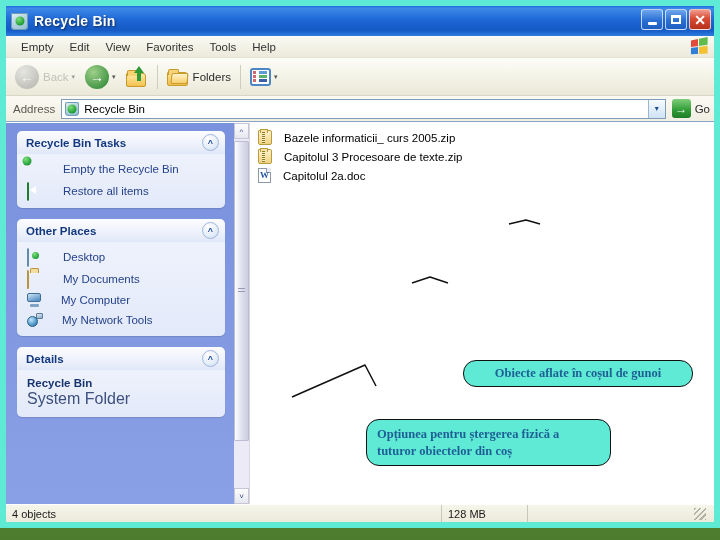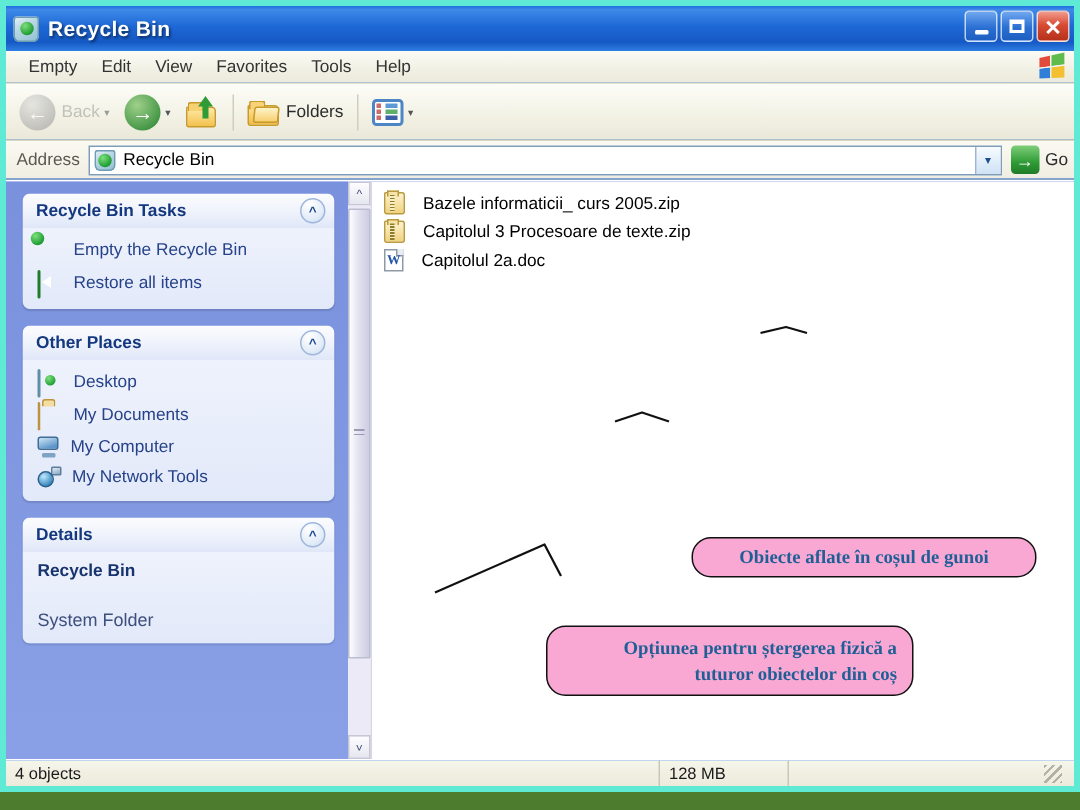--- a/index.html
+++ b/index.html
@@ -16,21 +16,21 @@
     position: absolute; inset: 0;
     background: linear-gradient(#6d9447 0%, #5d8a38 60%, #4e7c2e 100%);
   }
 
   
   #window {
     position: absolute;
     left: 0; top: 0;
     width: 720px; height: 528px;
     background: #0d5fd6;
-    border: 4px solid #5eead4;
+    border: 6px solid #5eead4;
     display: flex; flex-direction: column;
   }
 
   
   #titlebar {
     height: 30px;
     background: linear-gradient(180deg,#1f6fe0 0%,#3d8ae8 8%,#1e68d6 45%,#1559c4 80%,#2f7ee2 100%);
     display: flex; align-items: center;
     padding: 0 3px 0 5px;
     position: relative;
@@ -272,21 +272,21 @@
   .panel-body {
     background: linear-gradient(180deg,#eef2fc 0%, #e2e9f9 100%);
     padding: 7px 8px 9px 10px;
   }
   .task-row {
     display: flex; align-items: center;
     margin-bottom: 6px;
     cursor: pointer;
   }
   .task-row:last-child { margin-bottom:0; }
-  .task-label { font-size: 11.5px; color: #26428a; margin-left: 7px; }
+  .task-label { font-size: 11.5px; color: #26428a; margin-left: 19px; }
   .tiny-ico { width: 17px; height: 16px; flex:0 0 auto; position:relative; }
 
   
   .ico-emptybin .binicon { border-radius:2px; }
   .ico-restore {
     width:15px;height:14px;
     background: linear-gradient(160deg,#9ee08c,#2f9b36 75%);
     border:1px solid #1f7c28;
     border-radius:2px;
     position:relative;
@@ -327,21 +327,21 @@
   .ico-net .globe {
     position:absolute;left:0;bottom:0;width:11px;height:11px;border-radius:50%;
     background: radial-gradient(circle at 35% 30%, #bfe8ff, #2f7fb8 80%);
     border:1px solid #2a5f8c;
   }
   .ico-net .plug {
     position:absolute;right:0;top:0;width:7px;height:6px;border-radius:1px;
     background: linear-gradient(160deg,#dfe9f2,#8aa9c4);border:1px solid #5c7e9c;
   }
   .details-name { font-size: 11.5px; font-weight: bold; color: #18346f; }
-  .details-sub  { font-size: 12px; color: #3d4f7d; margin-top:19px; }
+  .details-sub  { font-size: 16px; color: #3d4f7d; margin-top:1px; }
 
   
   #listarea {
     flex: 1;
     background: #fff;
     position: relative;
     display: flex;
     overflow: hidden;
   }
   #scrollbar {
@@ -397,25 +397,25 @@
     font-family:"Liberation Serif", serif; line-height:11px;
   }
   .doc-ico .fold {
     position:absolute;right:-1px;top:-1px;width:5px;height:5px;
     background:#e8edf3;border-left:1px solid #8f9aa8;border-bottom:1px solid #8f9aa8;
   }
 
   
   .callout {
     position: absolute;
-    background: #f9a8d4;
+    background: #5eead4;
     border: 1.5px solid #111;
     border-radius: 13px;
     display: flex; align-items: center; justify-content: center;
-    text-align: right;
+    text-align: left;
     color: #1f5f96;
     font-family: "Liberation Serif", serif;
     font-weight: bold;
     font-size: 12.5px;
     line-height: 1.35;
     padding: 4px 10px;
     z-index: 6;
   }
   #callout-1 { left: 457px; top: 237px; width: 230px; height: 27px; }
   #callout-2 { left: 360px; top: 296px; width: 245px; height: 47px; }

